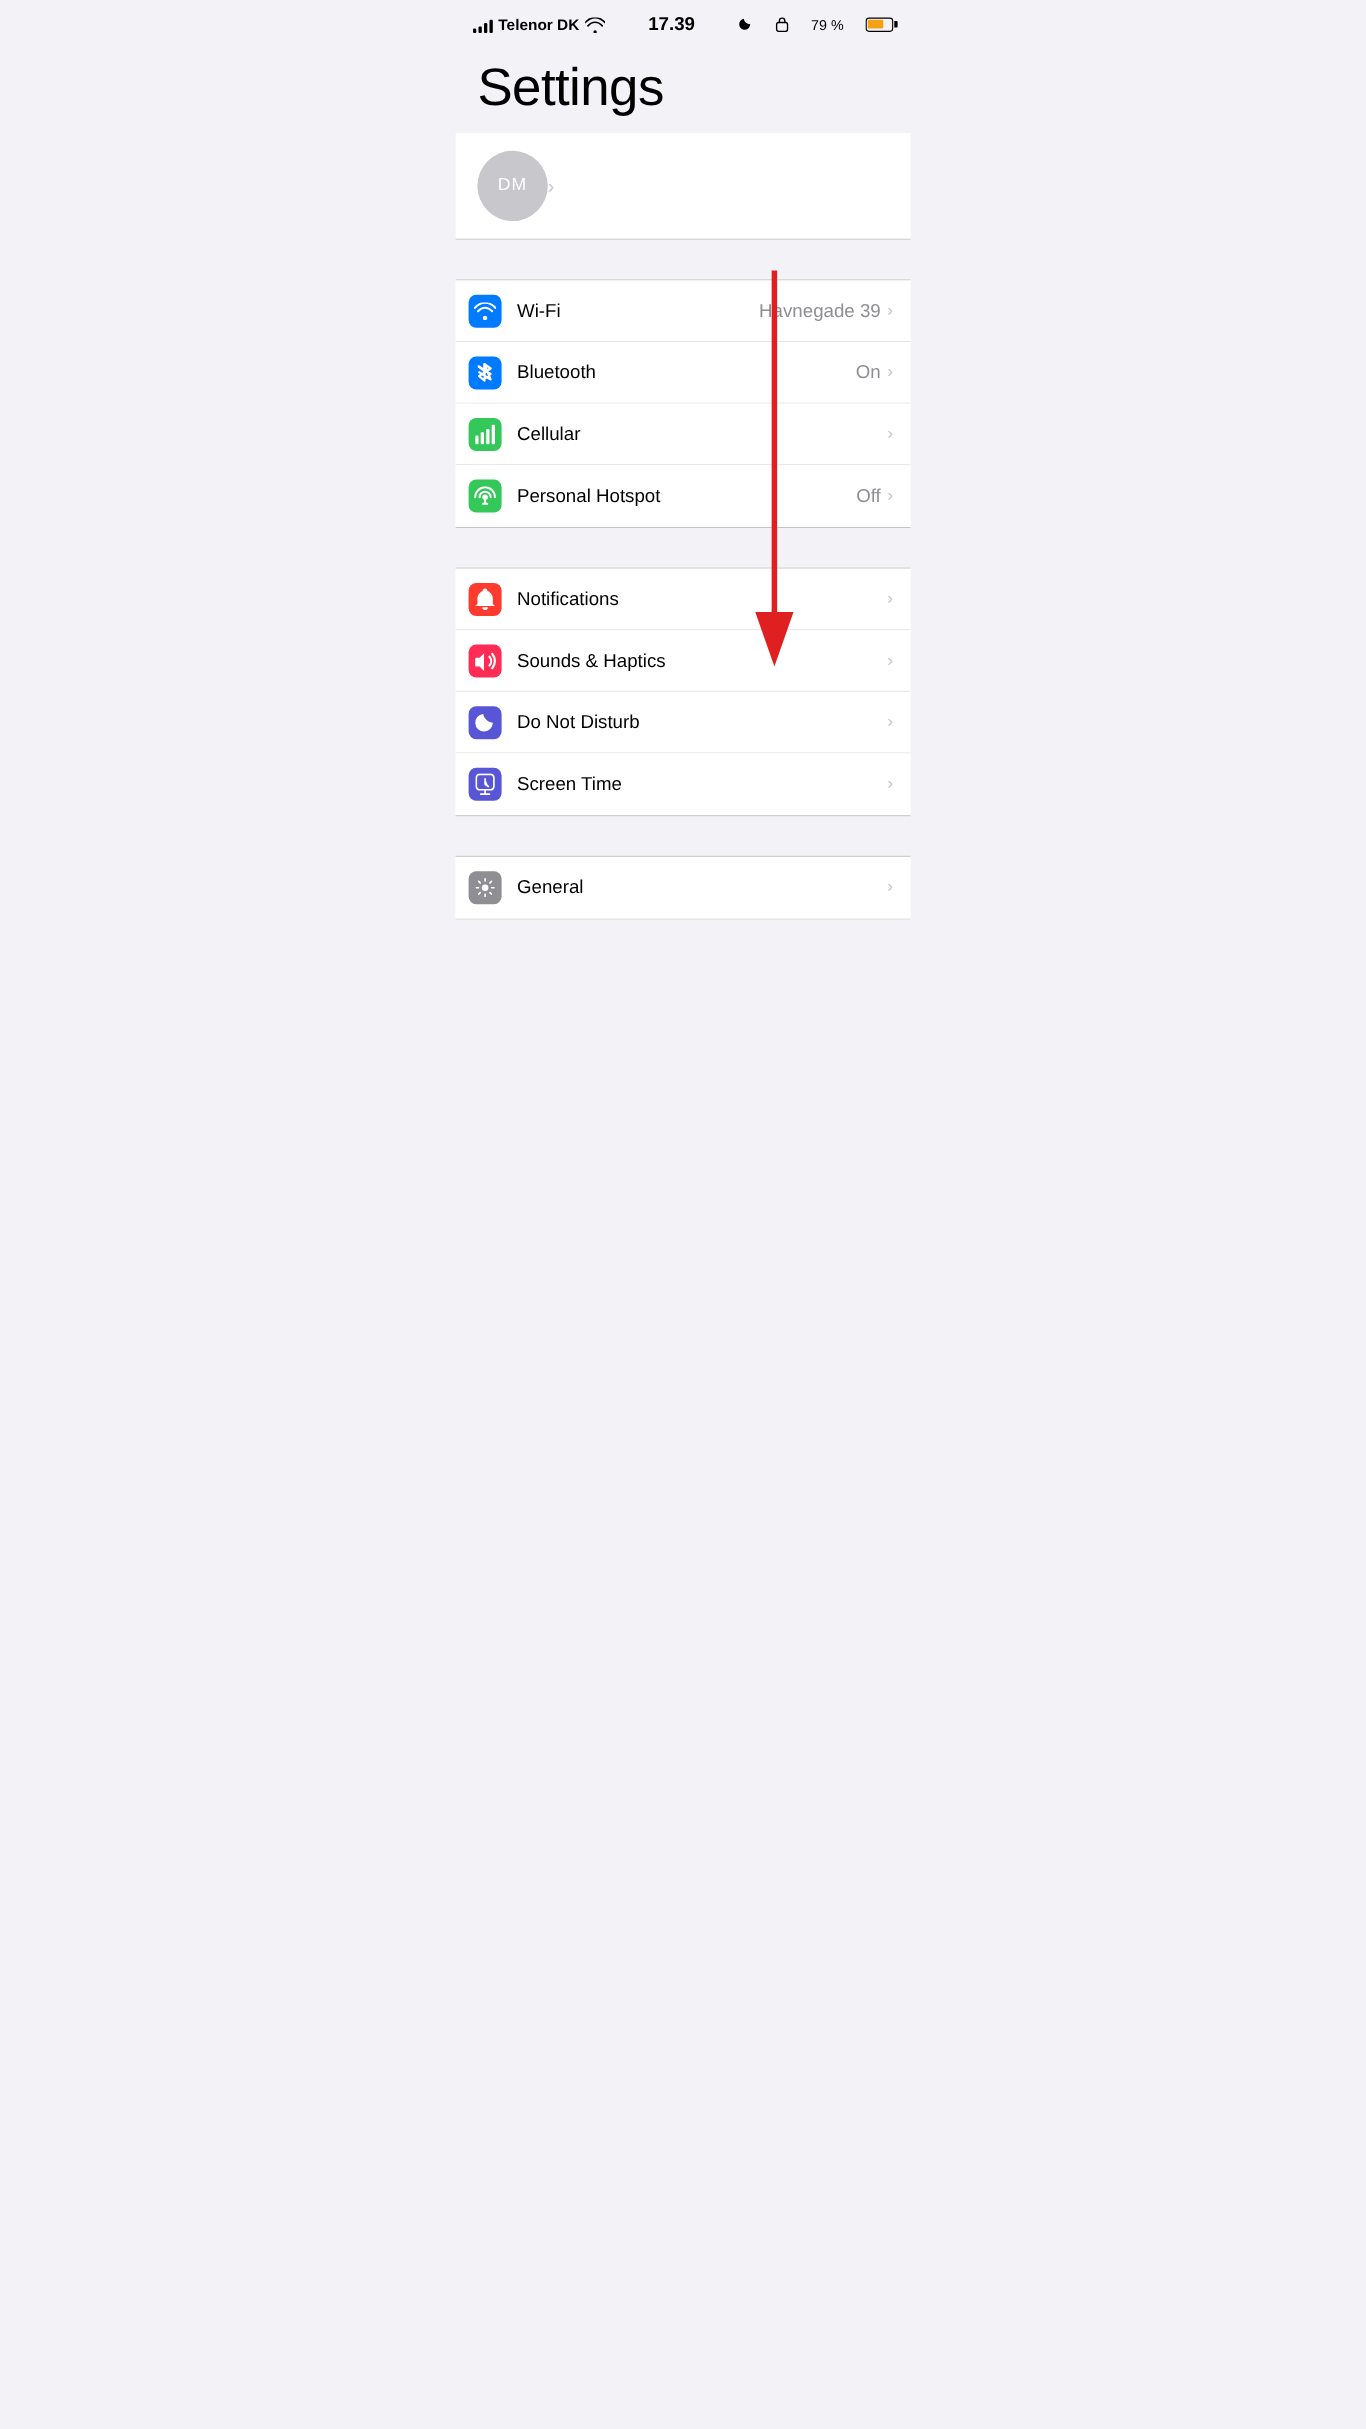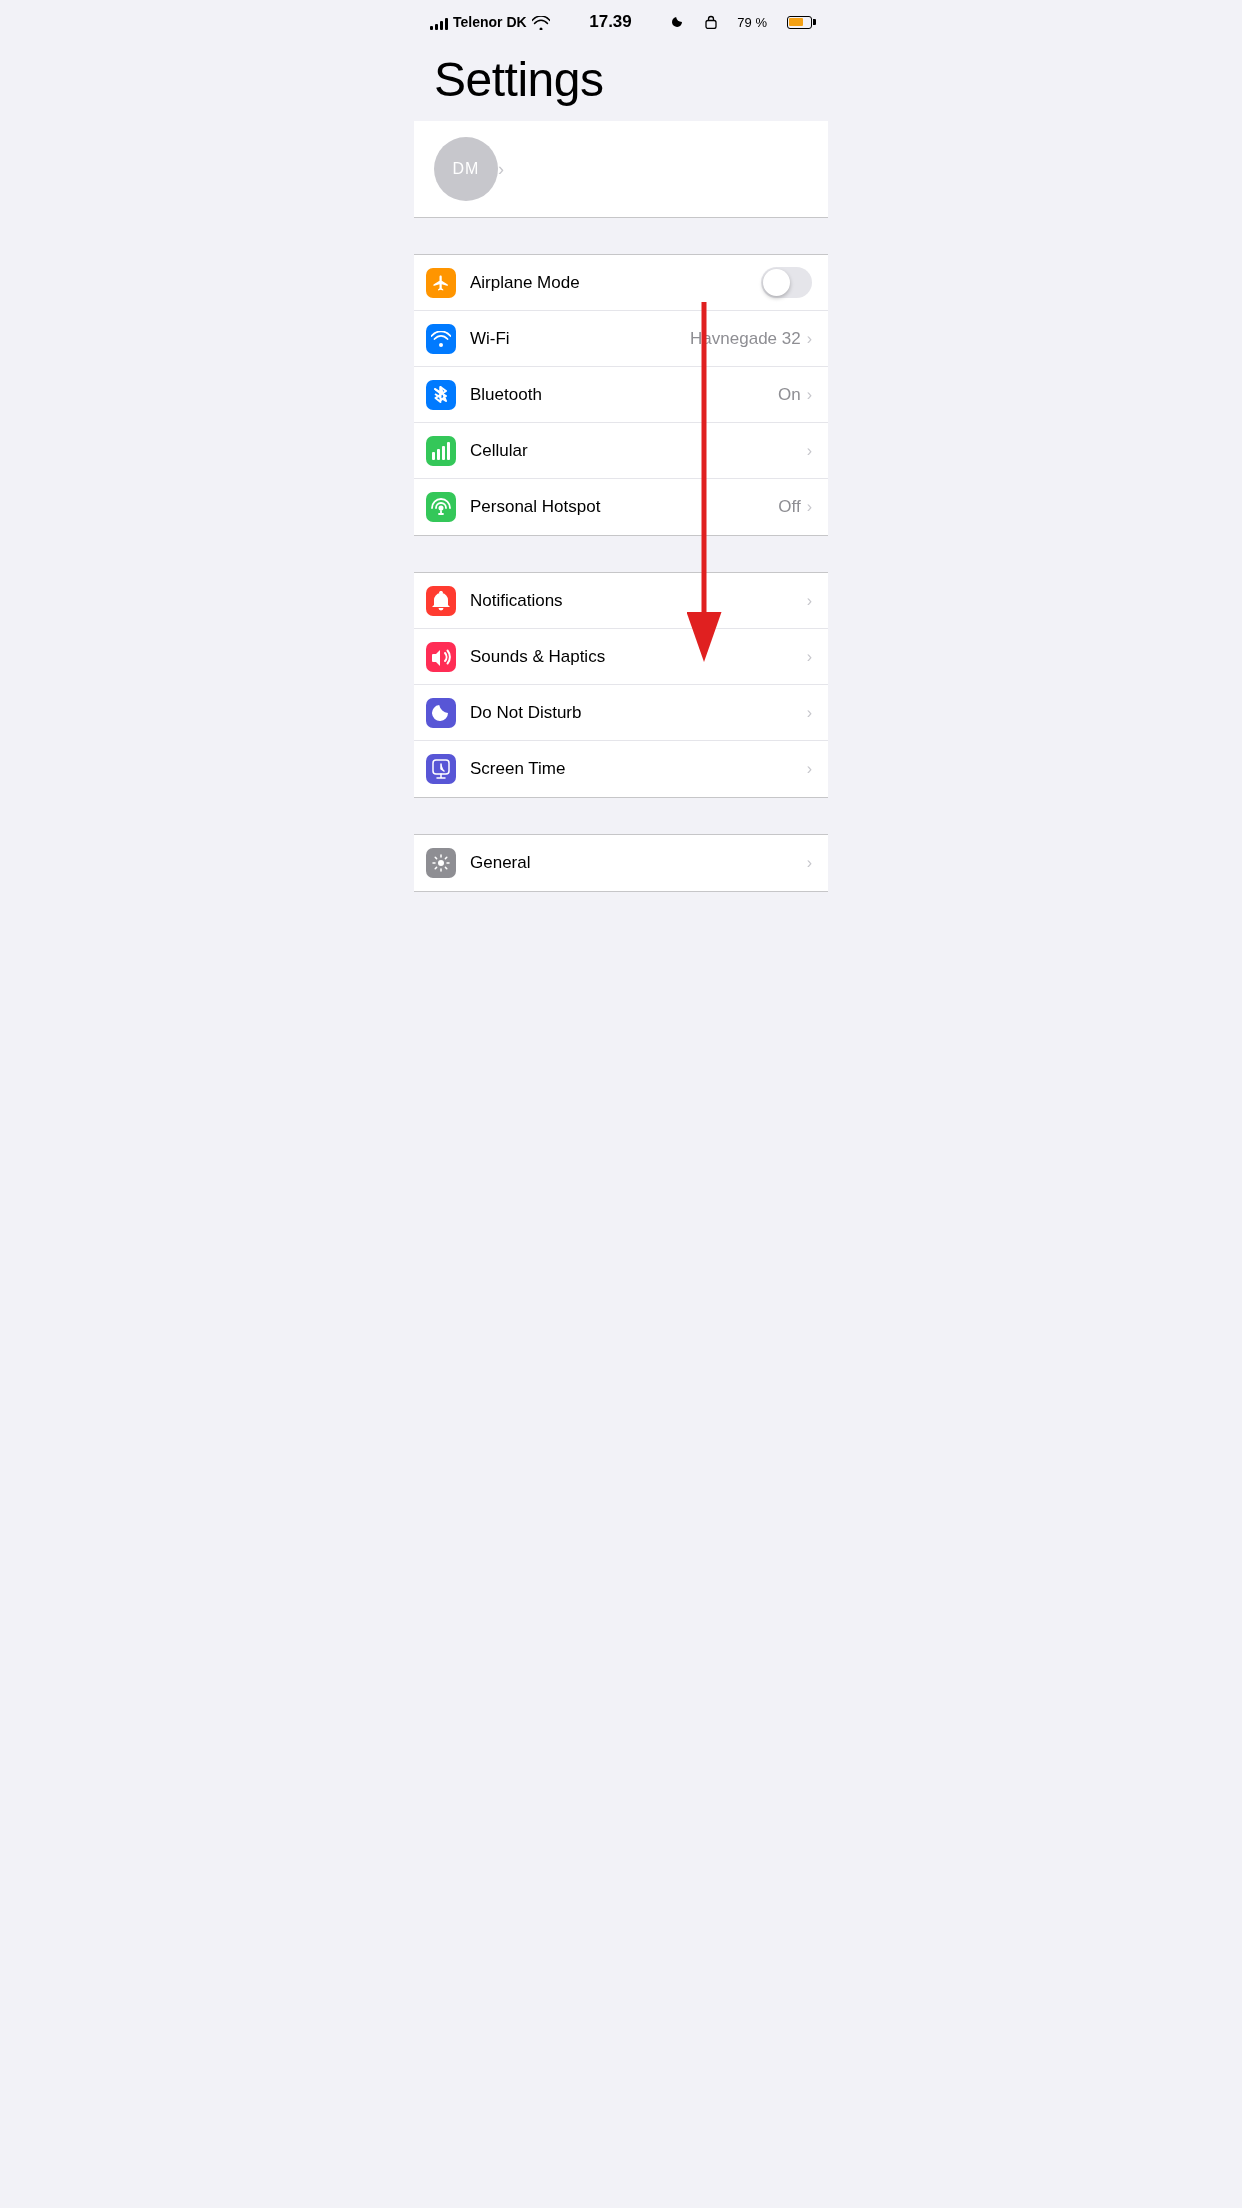--- a/index.html
+++ b/index.html
@@ -278,42 +278,31 @@
 <div class="profile-section">
   <div class="avatar">DM</div>
   <span class="chevron">›</span>
 </div>
 
 <div class="section-gap"></div>
 
 <div class="section-wrapper">
   <div class="settings-group">
 
-    <div class="settings-item">
-      <div class="item-icon orange">
-        <svg width="18" height="18" viewBox="0 0 24 24" fill="white">
-          <path d="M21 16v-2l-8-5V3.5c0-.83-.67-1.5-1.5-1.5S10 2.67 10 3.5V9l-8 5v2l8-2.5V19l-2 1.5V22l3.5-1 3.5 1v-1.5L13 19v-5.5l8 2.5z"></path>
-        </svg>
-      </div>
-      <span class="item-label">Airplane Mode</span>
-      <div class="toggle">
-        <div class="toggle-knob"></div>
-      </div>
-    </div>
 
     <div class="settings-item">
       <div class="item-icon blue">
         <svg width="20" height="16" viewBox="0 0 20 16" fill="white">
           <path d="M10 12a2 2 0 1 1 0 4 2 2 0 0 1 0-4z"></path>
           <path d="M3.5 8C5.4 6 7.6 4.8 10 4.8s4.6 1.2 6.5 3.2" stroke="white" stroke-width="1.8" fill="none" stroke-linecap="round"></path>
           <path d="M0.5 5C3.2 2 6.4 0.3 10 0.3s6.8 1.7 9.5 4.7" stroke="white" stroke-width="1.8" fill="none" stroke-linecap="round"></path>
         </svg>
       </div>
       <span class="item-label">Wi-Fi</span>
-      <span class="item-value">Havnegade 32</span>
+      <span class="item-value">Havnegade 39</span>
       <span class="item-chevron">›</span>
     </div>
 
     <div class="settings-item">
       <div class="item-icon blue">
         <svg width="14" height="22" viewBox="0 0 14 22" fill="white">
           <path d="M1 5l11 7-5.5 4.5V3L12 17 1 10" stroke="white" stroke-width="2" fill="none" stroke-linejoin="round"></path>
           <path d="M1 5l5.5 4.5V3l5.5 4-10.5 7 5 4" stroke="white" stroke-width="2" fill="none" stroke-linejoin="round" stroke-linecap="round"></path>
         </svg>
       </div>

